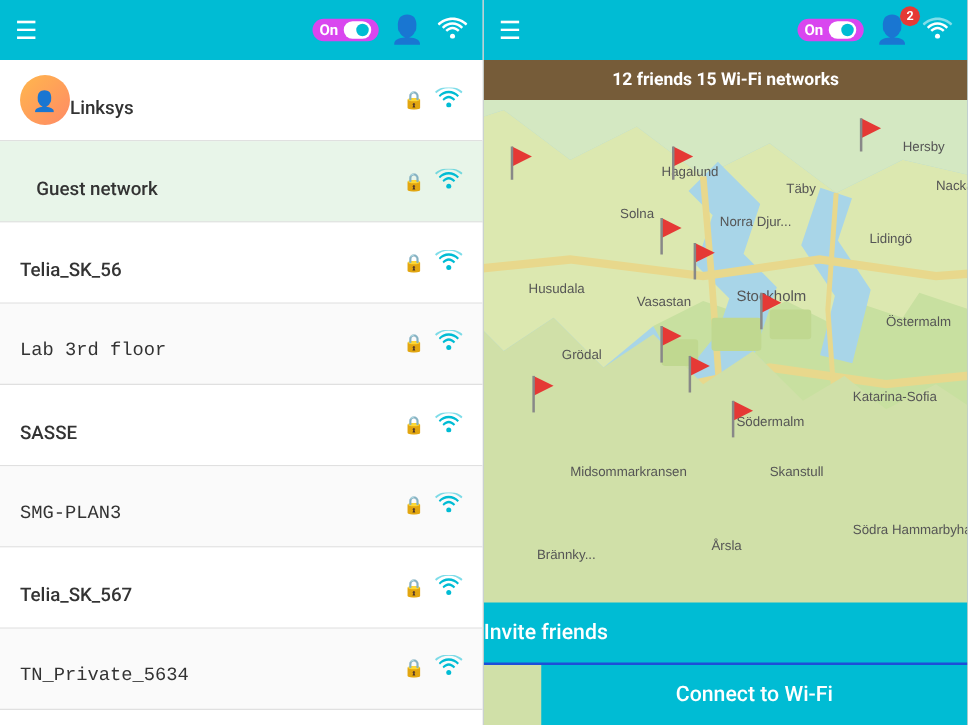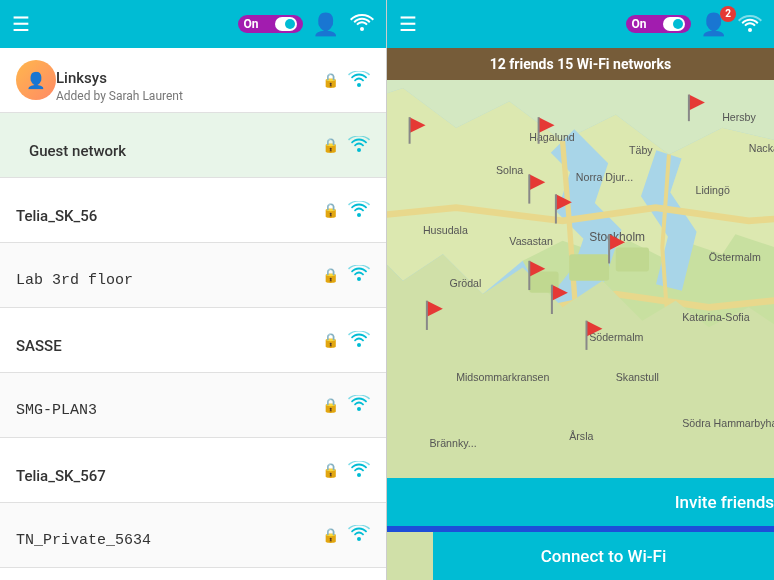--- a/index.html
+++ b/index.html
@@ -32,26 +32,26 @@
     }
 
     .hamburger-icon {
       color: white;
       font-size: 20px;
       cursor: pointer;
       margin-right: 4px;
     }
 
     .toggle-container {
-      background: #a21caf;
+      background: #d946ef;
       border-radius: 12px;
       padding: 2px 6px;
       display: flex;
       align-items: flex-end;
-      gap: 16px;
+      gap: 4px;
       margin-left: auto;
     }
 
     .toggle-label {
       color: white;
       font-size: 12px;
       font-weight: bold;
     }
 
     .toggle-knob {
@@ -231,26 +231,26 @@
       position: absolute;
       bottom: 0;
       left: 0;
       right: 0;
       z-index: 10;
     }
 
     .btn-invite {
       background: #00bcd4;
       color: white;
-      text-align: right;
+      text-align: left;
       padding: 14px 0;
       font-size: 17px;
       font-weight: 500;
       cursor: pointer;
-      border-bottom: 6px solid #1d4ed8;
+      border-bottom: 2px solid #1d4ed8;
     }
 
     .btn-connect {
       background: #00bcd4;
       color: white;
       text-align: center;
       padding: 14px 0;
       font-size: 17px;
       font-weight: 500;
       cursor: pointer;
@@ -279,21 +279,20 @@
         <path d="M7.7 12.3C9 11 10.5 10.3 12 10.3s3 .7 4.3 2l1.4-1.4C16 9.3 14.1 8.3 12 8.3s-4 1-5.7 2.6l1.4 1.4z" fill="white"></path>
       </svg>
     </span>
   </div>
 
   <div class="network-list" id="network-list">
   <div class="network-item">
       <div class="avatar-img">👤</div>
       <div class="network-info">
         <div class="network-name">Linksys</div>
-        <div class="network-sub">Added by Sarah Laurent</div>
       </div>
       <div class="network-icons">
         <span class="lock-icon">🔒</span>
         <span class="wifi-signal">
       <svg width="22" height="16" viewBox="0 0 22 16" fill="none">
         <circle cx="11" cy="14" r="2" fill="#00bcd4"></circle>
         <path d="M7 10.5C8.3 9.2 9.6 8.5 11 8.5s2.7.7 4 2l1.2-1.2C14.5 7.6 12.8 6.5 11 6.5S7.5 7.6 6 9.3L7 10.5z" fill="#00bcd4"></path>
         <path d="M4 7.5C6 5.5 8.4 4.5 11 4.5s5 1 7 3l1.2-1.2C17 4 14.2 2.5 11 2.5S5 4 3 6.3L4 7.5z" fill="#00bcd4"></path>
         <path d="M1 4.5C3.5 2 7 0.5 11 0.5s7.5 1.5 10 4l1.2-1.2C19.5 1 15.5-0.5 11-0.5S2.5 1 0 3.3L1 4.5z" fill="#00bcd4" opacity="0.5"></path>
       </svg>

